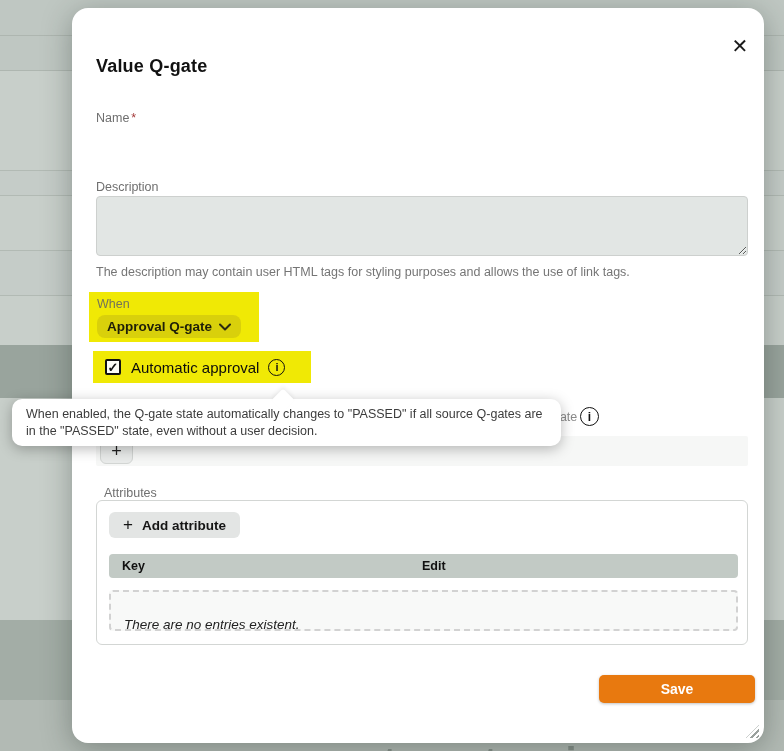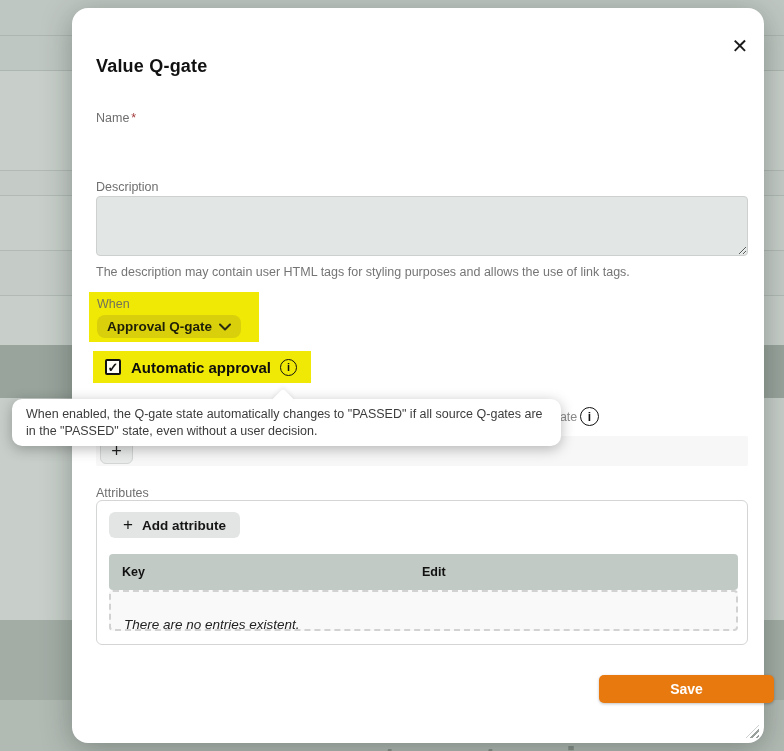--- a/index.html
+++ b/index.html
@@ -76,21 +76,21 @@
   .hl-check {
     position:absolute; left:21px; top:343px; width:218px; height:32px;
     background:#f0e905; display:flex; align-items:center;
   }
   .checkbox {
     width:16px; height:16px; margin-left:12px;
     background:#fdfdf6; border:2px solid #111; border-radius:2px;
     display:flex; align-items:center; justify-content:center;
     font-size:13px; font-weight:700; color:#111; line-height:1; cursor:pointer;
   }
-  .check-label { margin-left:10px; font-size:15px; font-weight:700; color:#0d0d0d; }
+  .check-label { margin-left:10px; font-size:15px; font-weight:400; color:#0d0d0d; }
   .info-icon {
     width:17px; height:17px; margin-left:9px; border:1.5px solid #111;
     border-radius:50%; display:flex; align-items:center; justify-content:center;
     font-size:11px; font-weight:600; color:#111; font-style:normal; cursor:pointer;
     background:#fff0;
   }
   .source-label {
     position:absolute; left:424px; top:402px;
     font-size:12.5px; color:#8a8a8a; white-space:nowrap;
   }
@@ -118,34 +118,34 @@
   }
   .add-attr-btn {
     position:absolute; left:12px; top:11px; height:26px;
     background:#e3e5e4; border:none; border-radius:6px;
     display:flex; align-items:center; gap:9px; padding:0 14px;
     font-family:inherit; font-size:13.5px; font-weight:700; color:#151515;
     cursor:pointer;
   }
   .add-attr-btn .plus-glyph { font-size:17px; font-weight:400; }
   .attr-header {
-    position:absolute; left:12px; top:53px; width:629px; height:36px;
+    position:absolute; left:12px; top:53px; width:629px; height:24px;
     background:#c2cac5; border-radius:4px;
     display:flex; align-items:center;
   }
   .attr-header .col { font-size:12.5px; font-weight:700; color:#111; }
   .col-key   { margin-left:13px; width:300px; }
   .attr-empty {
     position:absolute; left:12px; top:89px; width:629px; height:41px;
     background:#f8f9f8; border:2px dashed #d2d2d2; border-radius:4px;
     display:flex; align-items:center;
   }
   .attr-empty span { margin-left:13px; font-size:13.5px; font-style:italic; color:#222;margin-top:28px; }
   .save-btn {
-    position:absolute; left:527px; top:667px; width:175px; height:28px;
+    position:absolute; left:527px; top:667px; width:156px; height:28px;
     background:#e8790f; border:none; border-radius:5px;
     font-family:inherit; font-size:14px; font-weight:700; color:#fff;
     cursor:pointer; box-shadow:0 1px 3px rgba(0,0,0,.25);
   }
   .resize-corner {
     position:absolute; right:5px; bottom:5px; width:13px; height:13px;
     background:repeating-linear-gradient(135deg,#9aa19d 0 1.5px,transparent 1.5px 4px);
     clip-path:polygon(100% 0,100% 100%,0 100%);
   }
   
@@ -215,21 +215,21 @@
 
   <div class="source-label">Source Q-gate</div>
   <span class="info-icon-2">
     <span>i</span>
   </span>
   <div class="source-panel"></div>
   <button class="plus-btn">
     <span>+</span>
   </button>
 
-  <div class="field-label" style="left:24px; top:478px;">Attributes</div>
+  <div class="field-label" style="left:32px; top:478px;">Attributes</div>
   <div class="attr-panel">
     <button class="add-attr-btn">
       <span class="plus-glyph">+</span>
       <span>Add attribute</span>
     </button>
     <div class="attr-header">
       <span class="col col-key">Key</span>
       <span class="col col-value">Edit</span>
     </div>
     <div class="attr-empty">

